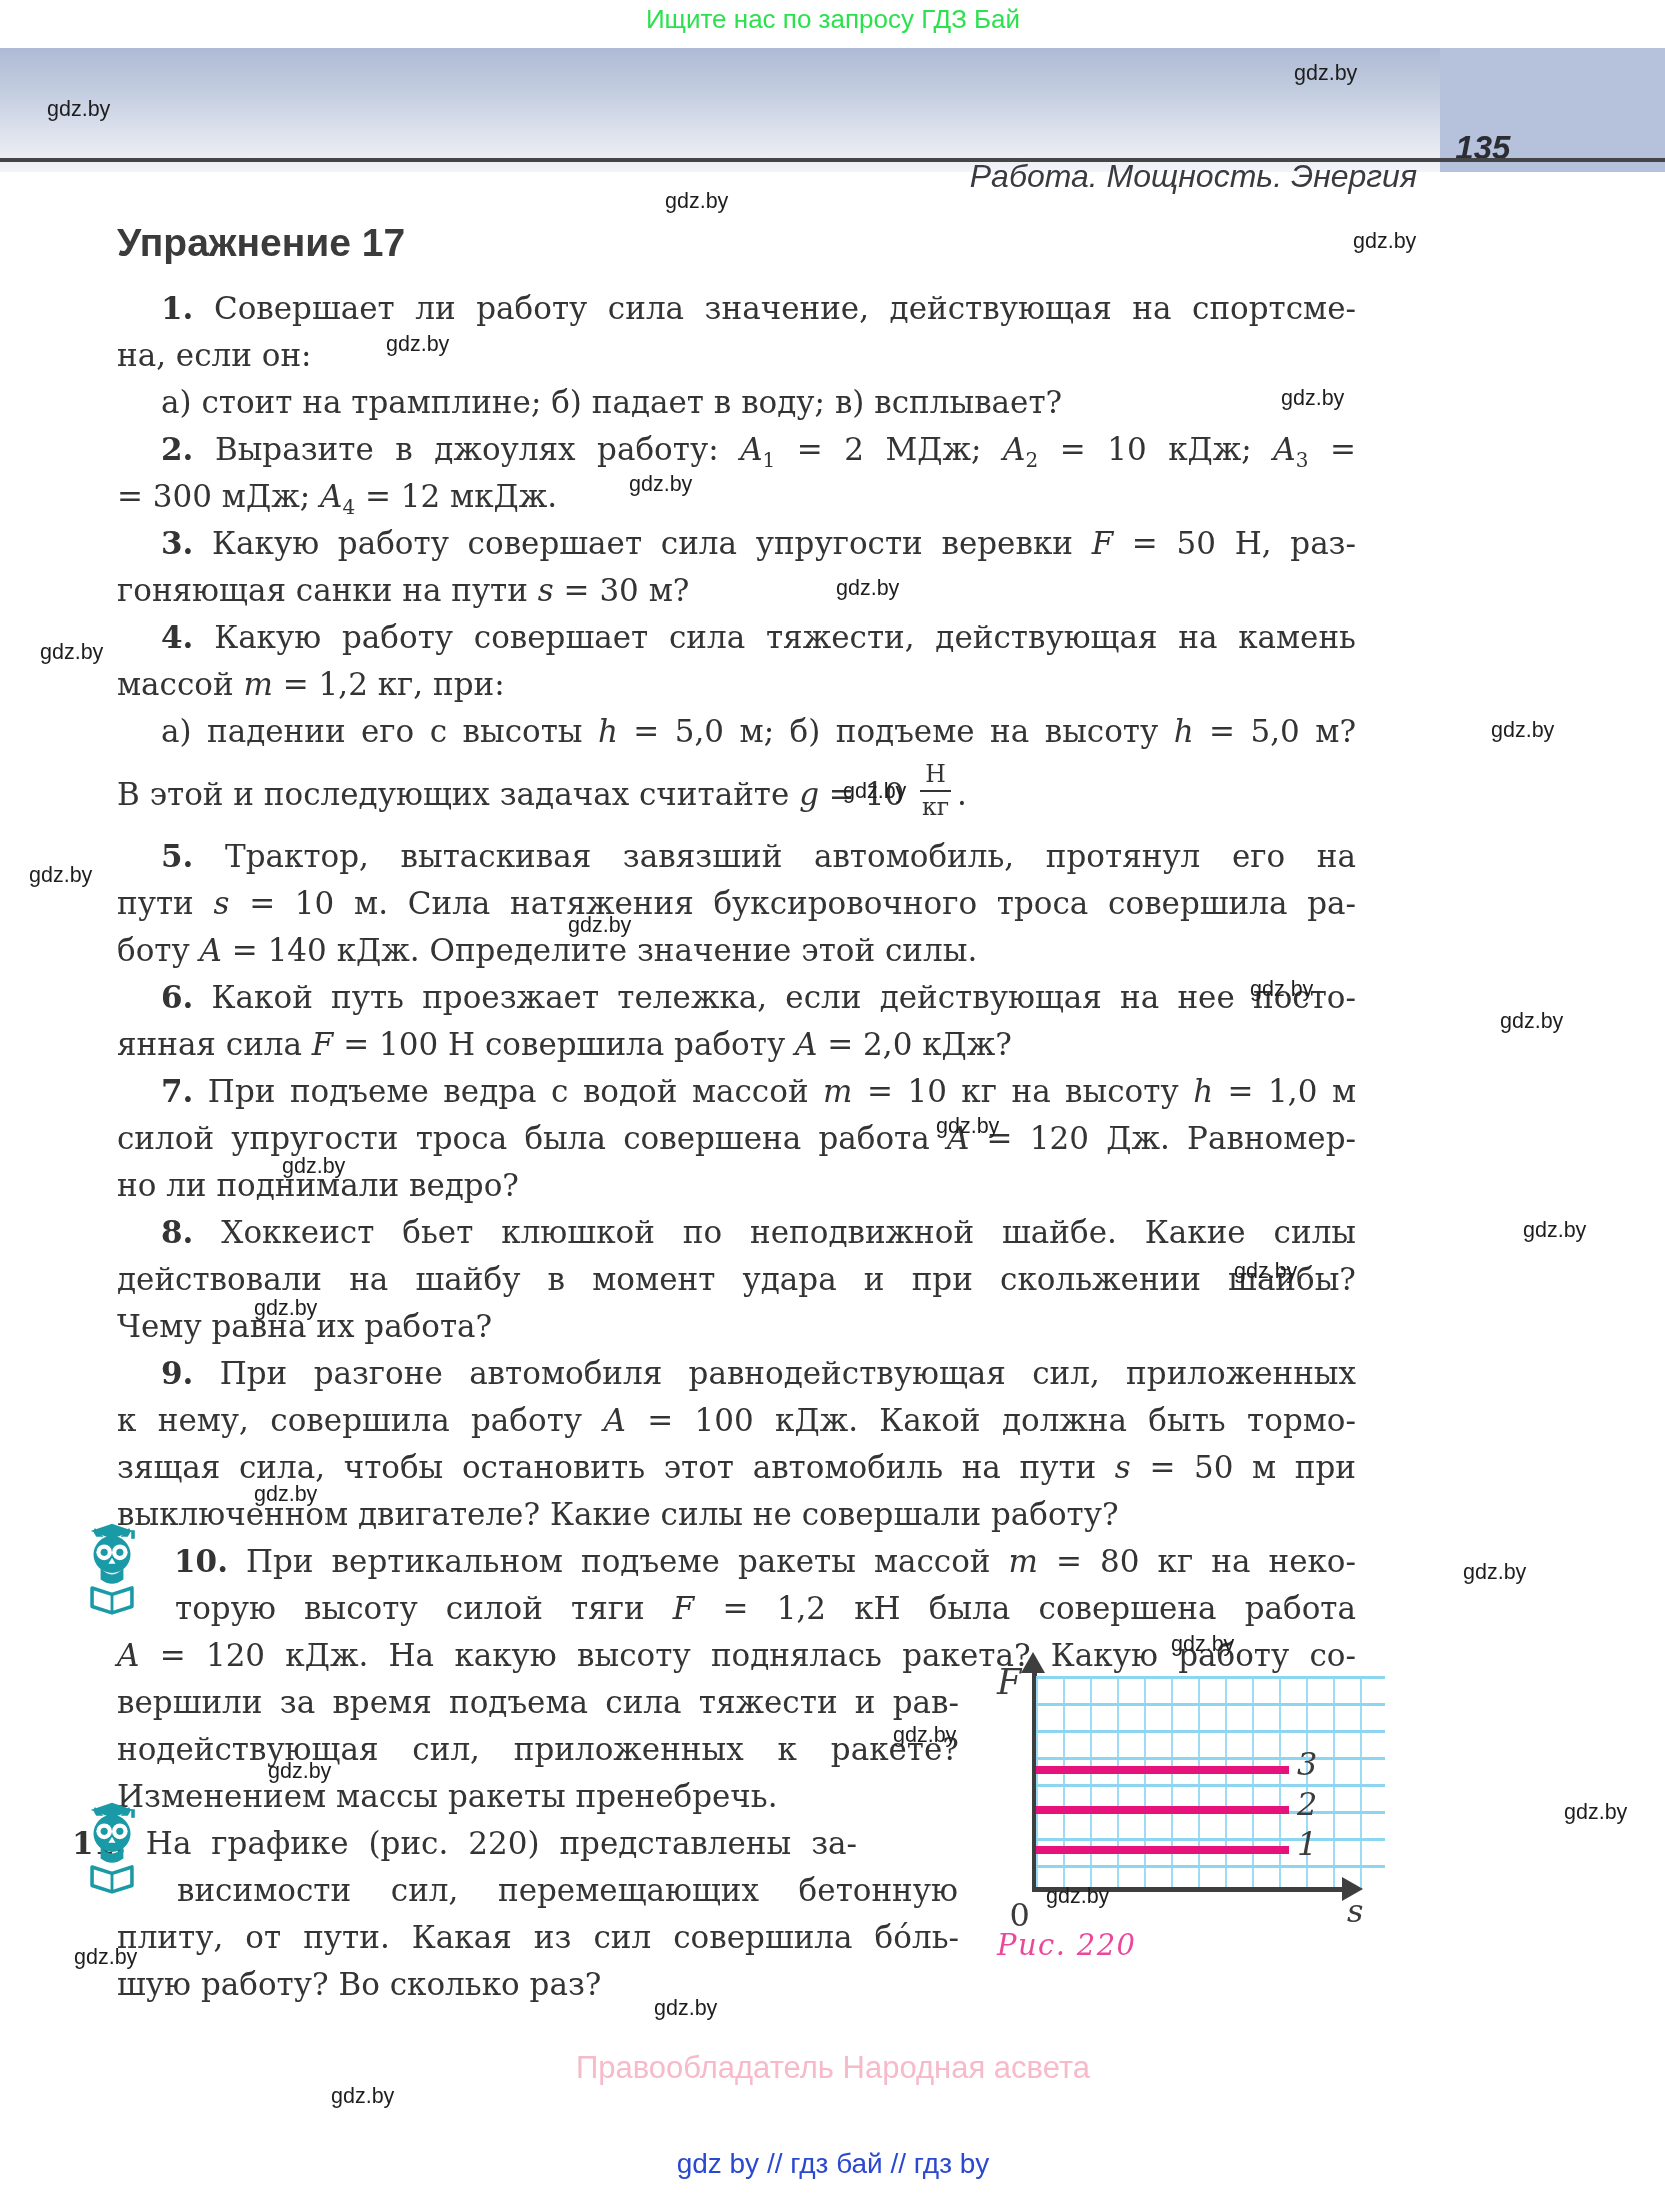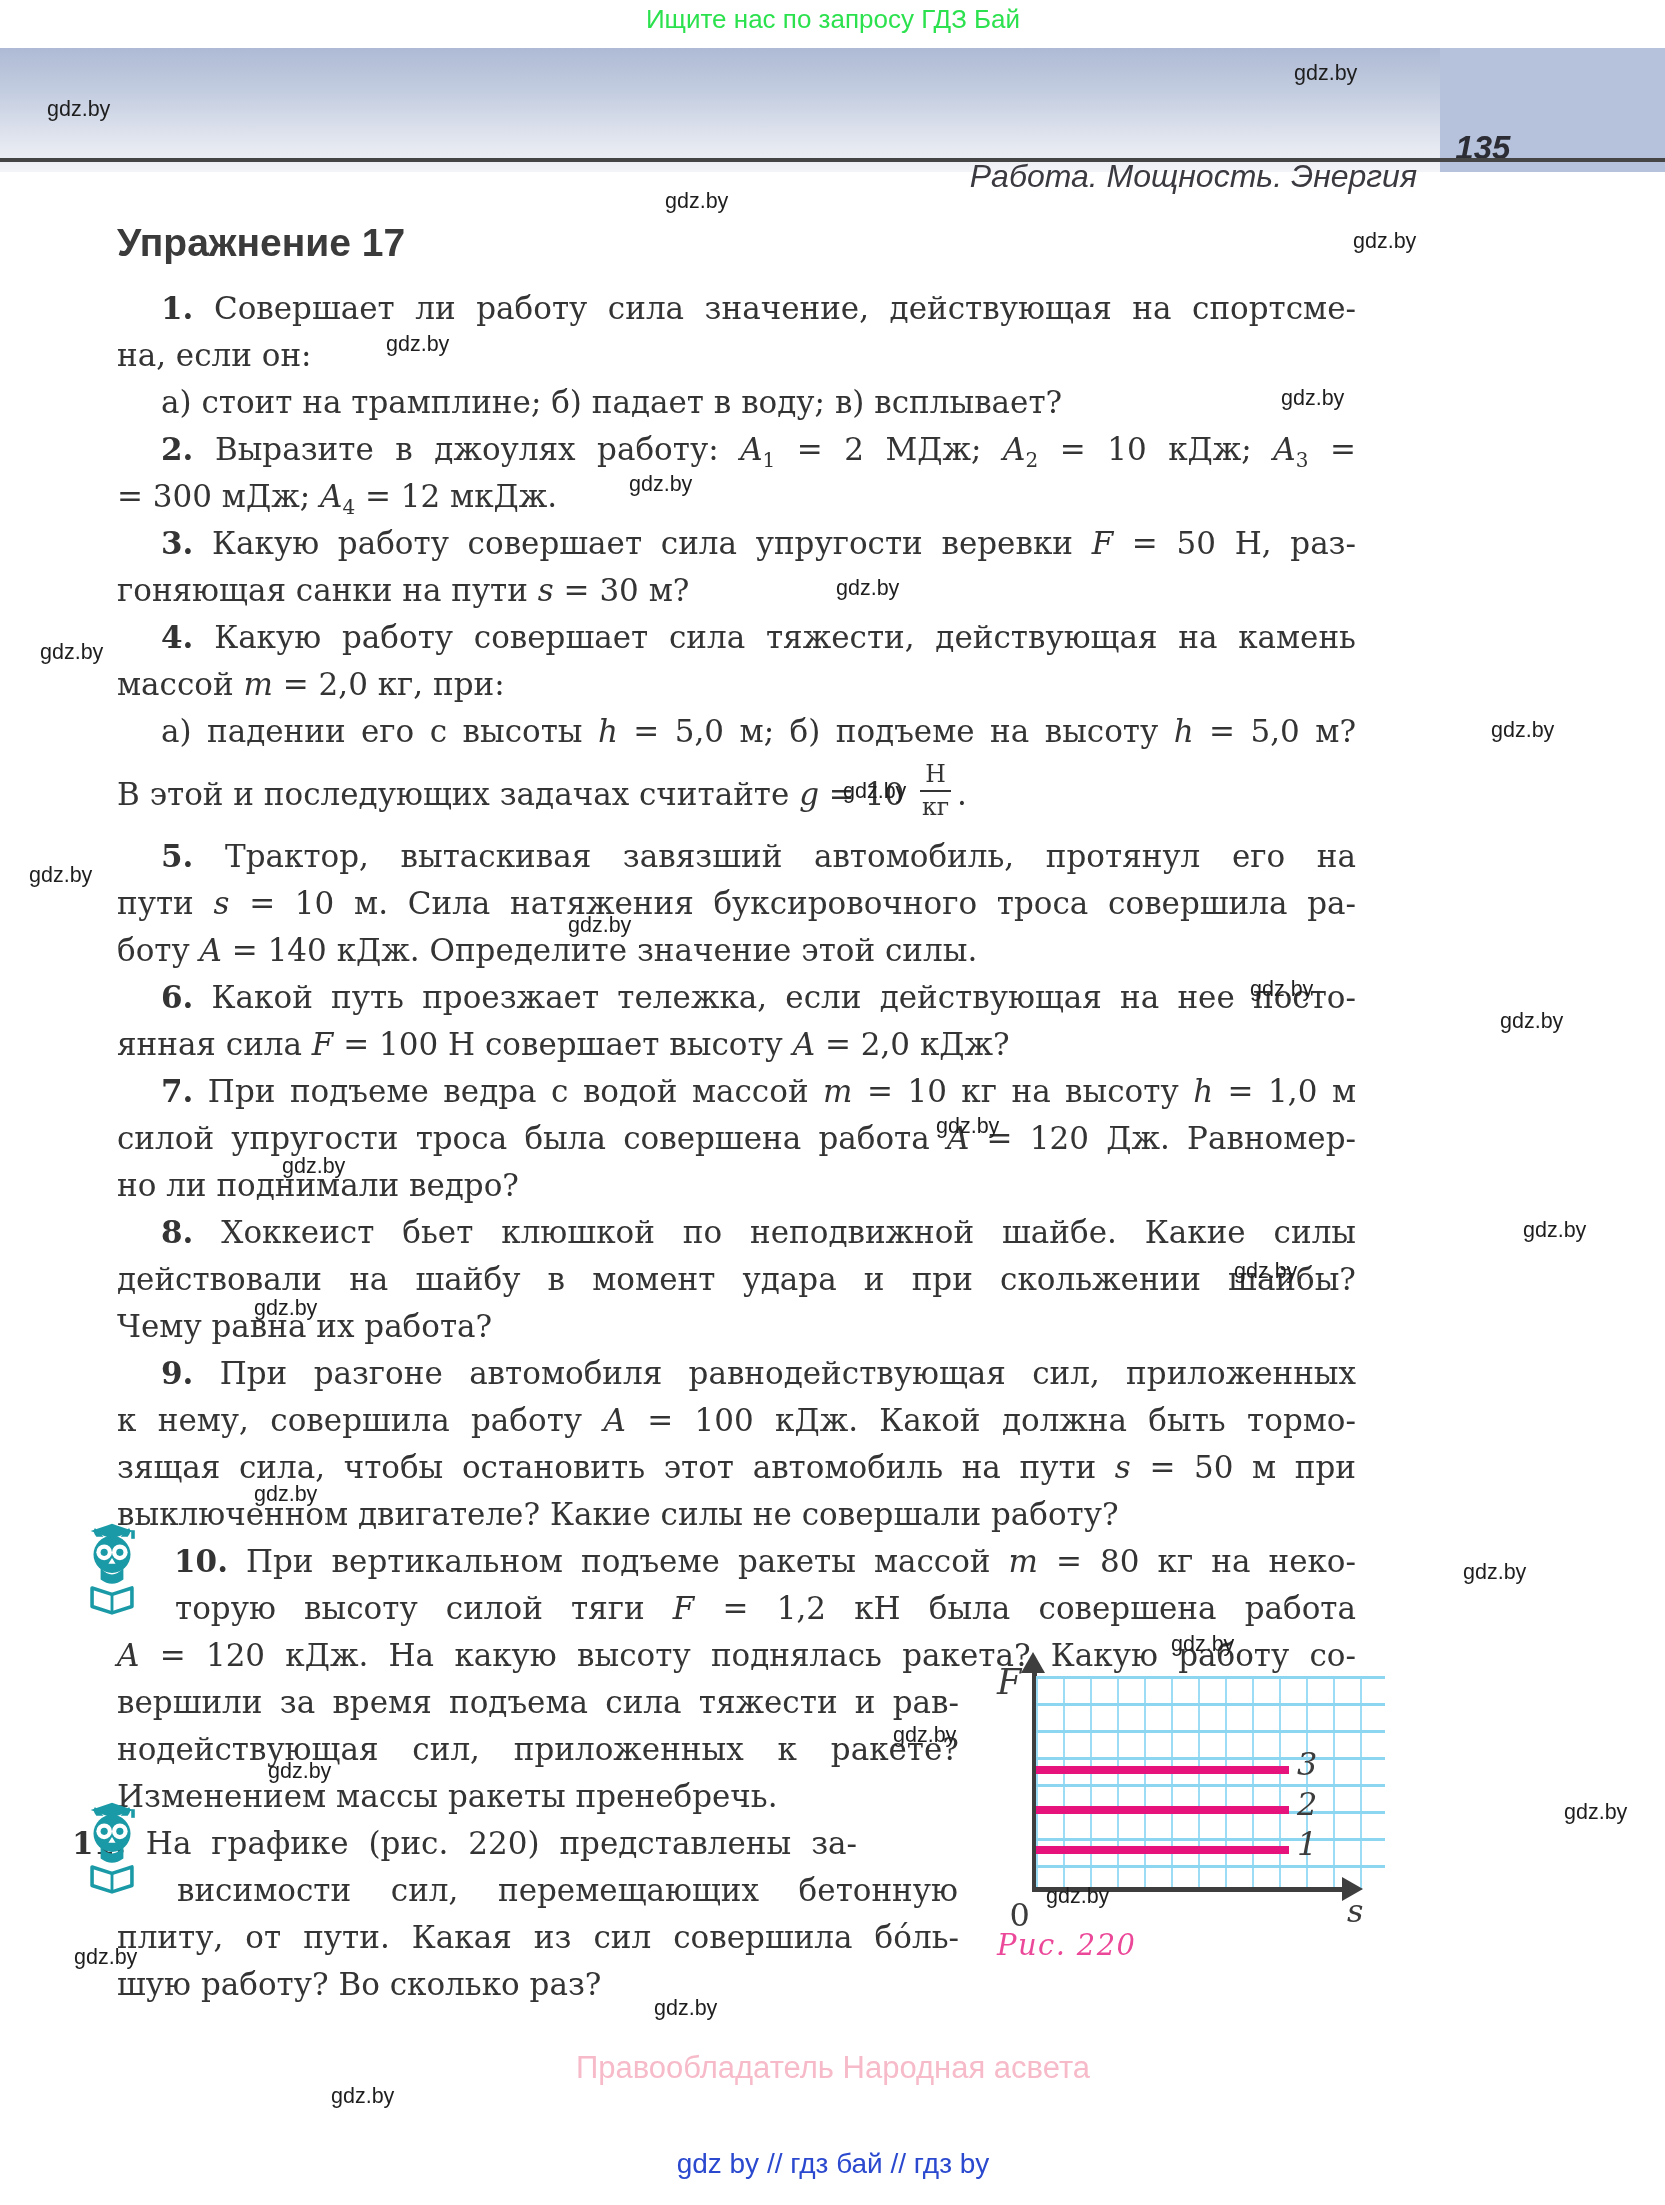--- a/index.html
+++ b/index.html
@@ -92,28 +92,28 @@
 
   <div id="content">
       <div class="ln t-i"><span class="bnum">1.</span><span> Совершает ли работу сила значение, действующая на спортсме-</span></div>
       <div class="ln t-e"><span>на, если он:</span></div>
       <div class="ln t-ei"><span>а) стоит на трамплине; б) падает в воду; в) всплывает?</span></div>
       <div class="ln t-i"><span class="bnum">2.</span><span> Выразите в джоулях работу: </span><span class="it">A</span><span class="sb">1</span><span> = 2 МДж; </span><span class="it">A</span><span class="sb">2</span><span> = 10 кДж; </span><span class="it">A</span><span class="sb">3</span><span> =</span></div>
       <div class="ln t-e"><span>= 300 мДж; </span><span class="it">A</span><span class="sb">4</span><span> = 12 мкДж.</span></div>
       <div class="ln t-i"><span class="bnum">3.</span><span> Какую работу совершает сила упругости веревки </span><span class="it">F</span><span> = 50 Н, раз-</span></div>
       <div class="ln t-e"><span>гоняющая санки на пути </span><span class="it">s</span><span> = 30 м?</span></div>
       <div class="ln t-i"><span class="bnum">4.</span><span> Какую работу совершает сила тяжести, действующая на камень</span></div>
-      <div class="ln t-e"><span>массой </span><span class="it">m</span><span> = 2,0 кг, при:</span></div>
+      <div class="ln t-e"><span>массой </span><span class="it">m</span><span> = 1,2 кг, при:</span></div>
       <div class="ln t-i"><span>а) падении его с высоты </span><span class="it">h</span><span> = 5,0 м; б) подъеме на высоту </span><span class="it">h</span><span> = 5,0 м?</span></div>
       <div class="ln t-e tall"><span>В этой и последующих задачах считайте </span><span class="it">g</span><span> = 10 </span><span class="frac"><span class="fn">Н</span><span class="fd">кг</span></span><span>.</span></div>
       <div class="ln t-i"><span class="bnum">5.</span><span> Трактор, вытаскивая завязший автомобиль, протянул его на</span></div>
       <div class="ln t-c"><span>пути </span><span class="it">s</span><span> = 10 м. Сила натяжения буксировочного троса совершила ра-</span></div>
       <div class="ln t-e"><span>боту </span><span class="it">A</span><span> = 140 кДж. Определите значение этой силы.</span></div>
       <div class="ln t-i"><span class="bnum">6.</span><span> Какой путь проезжает тележка, если действующая на нее посто-</span></div>
-      <div class="ln t-e"><span>янная сила </span><span class="it">F</span><span> = 100 Н совершает высоту </span><span class="it">A</span><span> = 2,0 кДж?</span></div>
+      <div class="ln t-e"><span>янная сила </span><span class="it">F</span><span> = 100 Н совершила работу </span><span class="it">A</span><span> = 2,0 кДж?</span></div>
       <div class="ln t-i"><span class="bnum">7.</span><span> При подъеме ведра с водой массой </span><span class="it">m</span><span> = 10 кг на высоту </span><span class="it">h</span><span> = 1,0 м</span></div>
       <div class="ln t-c"><span>силой упругости троса была совершена работа </span><span class="it">A</span><span> = 120 Дж. Равномер-</span></div>
       <div class="ln t-e"><span>но ли поднимали ведро?</span></div>
       <div class="ln t-i"><span class="bnum">8.</span><span> Хоккеист бьет клюшкой по неподвижной шайбе. Какие силы</span></div>
       <div class="ln t-c"><span>действовали на шайбу в момент удара и при скольжении шайбы?</span></div>
       <div class="ln t-e"><span>Чему равна их работа?</span></div>
       <div class="ln t-i"><span class="bnum">9.</span><span> При разгоне автомобиля равнодействующая сил, приложенных</span></div>
       <div class="ln t-c"><span>к нему, совершила работу </span><span class="it">A</span><span> = 100 кДж. Какой должна быть тормо-</span></div>
       <div class="ln t-c"><span>зящая сила, чтобы остановить этот автомобиль на пути </span><span class="it">s</span><span> = 50 м при</span></div>
       <div class="ln t-e"><span>выключенном двигателе? Какие силы не совершали работу?</span></div>

